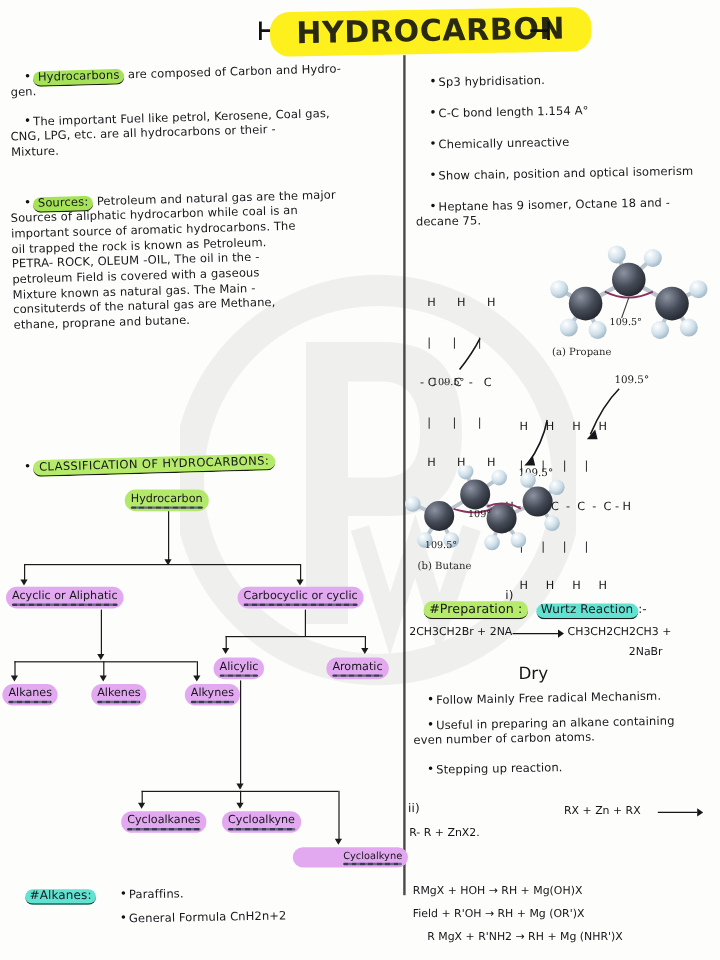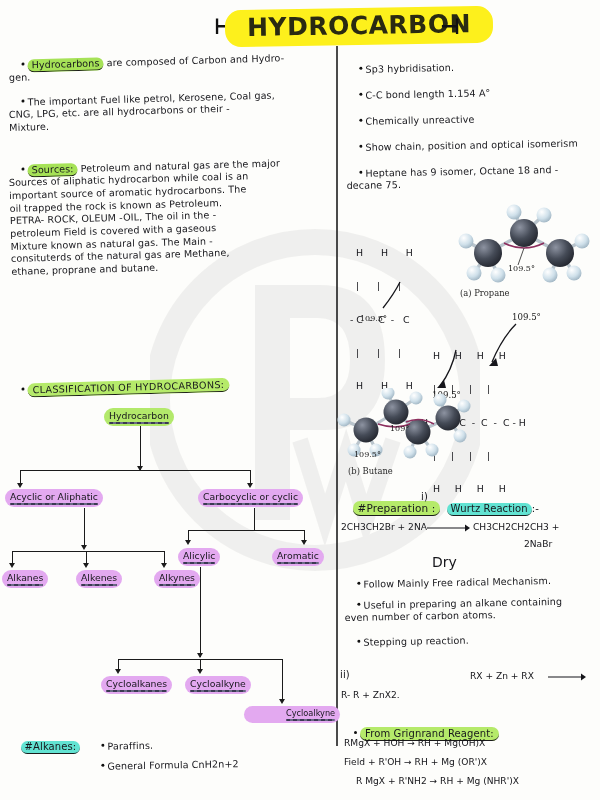--- a/index.html
+++ b/index.html
@@ -402,20 +402,17 @@
   </div>
 
   <div class="abs hw" style="left:340px;top:668px;font-size:10px;">ii)</div>
   <div class="eqn" style="left:470px;top:671px;">RX + Zn + RX</div>
   <svg class="rxn-arrow" style="left:548px;top:672px;" width="40" height="10">
     <line x1="0" y1="5" x2="33" y2="5" stroke="#15151a" stroke-width="1.2"></line>
     <path d="M33 1.6 L38 5 L33 8.4 Z" fill="#15151a"></path>
   </svg>
   <div class="eqn" style="left:341px;top:690px;">R- R + ZnX2.</div>
 
-  <div class="abs hw" style="left:341px;top:714px;">
-    <span class="dot"></span><span class="hl-green2 u" style="font-size:10px;">From Grignrand Reagent:</span>
-  </div>
   <div class="eqn" style="left:344px;top:738px;">RMgX + HOH  →  RH + Mg(OH)X</div>
   <div class="eqn" style="left:344px;top:757px;">Field + R'OH  →  RH + Mg (OR')X</div>
   <div class="eqn" style="left:356px;top:776px;">R MgX + R'NH2 → RH + Mg (NHR')X</div>
 
 </div>
 
 </body></html>

